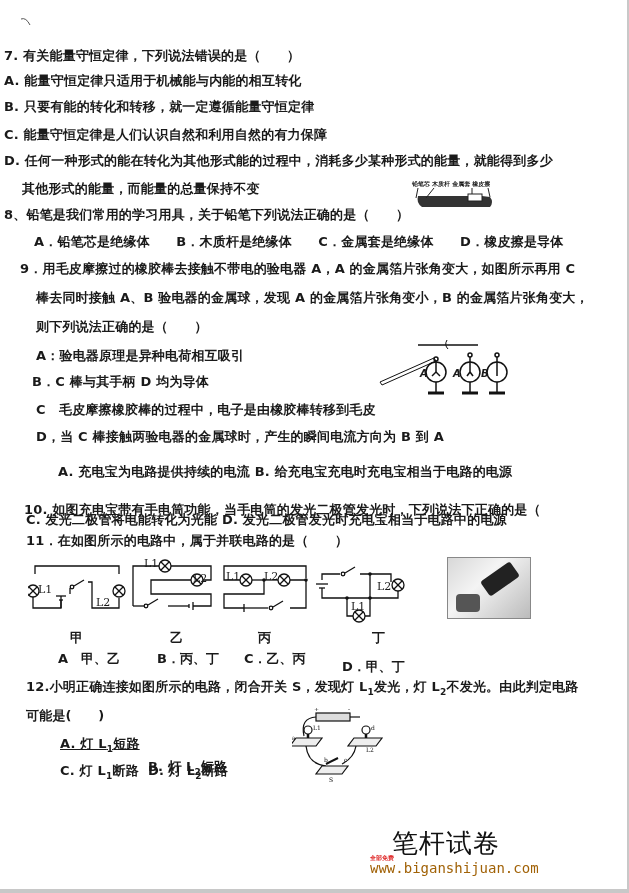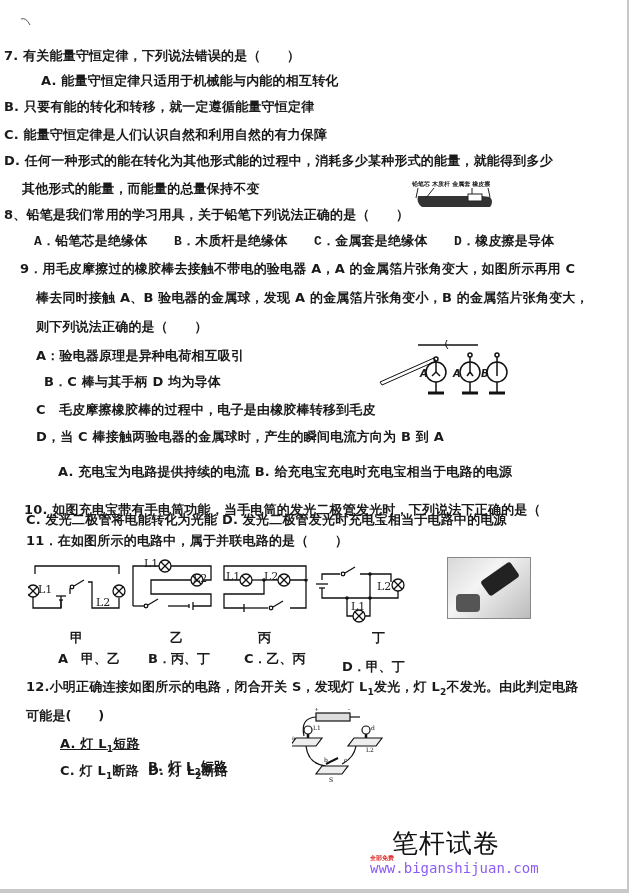--- a/index.html
+++ b/index.html
@@ -8,35 +8,35 @@
     font-family:"DejaVu Sans", sans-serif; color:#1a1a1a;
   }
   .right-border { position:absolute; left:627px; top:0; width:2px; height:893px; background:#c8c8c8; }
   .bottom-border { position:absolute; left:0; top:889px; width:629px; height:4px; background:#c8c8c8; }
   .line { position:absolute; font-size:13px; line-height:16px; white-space:nowrap; font-weight:bold; letter-spacing:0.2px; }
   .corner-mark { position:absolute; left:20px; top:16px; width:14px; height:12px; }
   .fig { position:absolute; }
   .cap { position:absolute; font-size:13px; font-weight:bold; }
   .logo-cn { position:absolute; left:392px; top:826px; font-size:26px; font-family:"DejaVu Sans", sans-serif; color:#111; letter-spacing:1px; }
   .logo-free { position:absolute; left:370px; top:854px; font-size:6px; color:#e03030; font-weight:bold; }
-  .logo-url { position:absolute; left:370px; top:860px; font-size:14px; font-family:"DejaVu Sans Mono", monospace; color:#8b5cf6; }
+  .logo-url { position:absolute; left:370px; top:860px; font-size:14px; font-family:"DejaVu Sans Mono", monospace; color:#a16207; }
   sub { font-size:9px; }
 </style>
 </head>
 <body>
 
 <div class="right-border"></div>
 <div class="bottom-border"></div>
 
 <svg class="corner-mark" viewBox="0 0 14 12">
     <path d="M1 3 Q6 1 10 9" stroke="#555" fill="none" stroke-width="1"></path>
   </svg>
 
 <div class="line" style="left:4px;top:48px;">7. 有关能量守恒定律，下列说法错误的是（　　）</div>
-<div class="line" style="left:4px;top:73px;margin-left:37px;">A. 能量守恒定律只适用于机械能与内能的相互转化</div>
+<div class="line" style="left:4px;top:73px;">A. 能量守恒定律只适用于机械能与内能的相互转化</div>
 <div class="line" style="left:4px;top:99px;">B. 只要有能的转化和转移，就一定遵循能量守恒定律</div>
 <div class="line" style="left:4px;top:127px;">C. 能量守恒定律是人们认识自然和利用自然的有力保障</div>
 <div class="line" style="left:4px;top:153px;">D. 任何一种形式的能在转化为其他形式能的过程中，消耗多少某种形式的能量，就能得到多少</div>
 <div class="line" style="left:22px;top:181px;">其他形式的能量，而能量的总量保持不变</div>
 
 <div class="fig" style="left:412px;top:180px;width:90px;height:32px;">
   <div style="position:absolute;left:0;top:0;font-size:6px;font-weight:bold;white-space:nowrap;">
     <span>铅笔芯</span>
     <span>木质杆</span>
     <span>金属套</span>
@@ -46,27 +46,27 @@
     <path d="M6 8 L70 8 L78 9 Q82 14 78 19 L10 19 Q4 15 6 8 Z" fill="#333"></path>
     <rect x="56" y="6" width="14" height="7" fill="#fff" stroke="#222" stroke-width="1"></rect>
     <line x1="6" y1="0" x2="4" y2="10" stroke="#222"></line>
     <line x1="22" y1="0" x2="14" y2="10" stroke="#222"></line>
     <line x1="60" y1="0" x2="60" y2="6" stroke="#222"></line>
     <line x1="76" y1="0" x2="78" y2="9" stroke="#222"></line>
   </svg>
 </div>
 
 <div class="line" style="left:4px;top:207px;">8、铅笔是我们常用的学习用具，关于铅笔下列说法正确的是（　　）</div>
-<div class="line" style="left:34px;top:234px;font-family:Liberation Mono, monospace;">A．铅笔芯是绝缘体　　B．木质杆是绝缘体　　C．金属套是绝缘体　　D．橡皮擦是导体</div>
+<div class="line" style="left:34px;top:234px;">A．铅笔芯是绝缘体　　B．木质杆是绝缘体　　C．金属套是绝缘体　　D．橡皮擦是导体</div>
 
 <div class="line" style="left:20px;top:261px;">9．用毛皮摩擦过的橡胶棒去接触不带电的验电器 A，A 的金属箔片张角变大，如图所示再用 C</div>
 <div class="line" style="left:36px;top:290px;">棒去同时接触 A、B 验电器的金属球，发现 A 的金属箔片张角变小，B 的金属箔片张角变大，</div>
 <div class="line" style="left:36px;top:319px;">则下列说法正确的是（　　）</div>
 <div class="line" style="left:36px;top:348px;">A：验电器原理是异种电荷相互吸引</div>
-<div class="line" style="left:44px;top:374px;text-align:center;">B．C 棒与其手柄 D 均为导体</div>
+<div class="line" style="left:32px;top:374px;text-align:center;">B．C 棒与其手柄 D 均为导体</div>
 <div class="line" style="left:36px;top:402px;">C　毛皮摩擦橡胶棒的过程中，电子是由橡胶棒转移到毛皮</div>
 <div class="line" style="left:36px;top:429px;">D，当 C 棒接触两验电器的金属球时，产生的瞬间电流方向为 B 到 A</div>
 
 <svg class="fig" style="left:378px;top:340px;" width="140" height="62" viewBox="0 0 140 62">
   <line x1="40" y1="5" x2="100" y2="5" stroke="#111" stroke-width="1.5"></line>
   <path d="M69 0 Q66 5 70 9" stroke="#111" fill="none"></path>
   <polygon points="2,42 56,18 58,21 4,45" fill="#fff" stroke="#111"></polygon>
   <g fill="none" stroke="#111" stroke-width="1.5">
     <circle cx="58" cy="19" r="2"></circle>
       <circle cx="58" cy="32" r="10"></circle>
@@ -187,21 +187,21 @@
 <div class="cap" style="left:170px;top:629px;">乙</div>
 <div class="cap" style="left:258px;top:629px;">丙</div>
 <div class="cap" style="left:372px;top:629px;">丁</div>
 
 <div class="fig" style="left:447px;top:557px;width:82px;height:60px;background:linear-gradient(135deg,#d8d8d8,#f4f4f4 40%,#bbb);border:1px solid #888;">
   <div style="position:absolute;left:8px;top:36px;width:24px;height:18px;background:#555;border-radius:4px;"></div>
   <div style="position:absolute;left:34px;top:12px;width:36px;height:18px;background:#222;transform:rotate(-35deg);border-radius:3px;"></div>
 </div>
 
 <div class="cap" style="left:58px;top:650px;text-align:right;">A　甲、乙</div>
-<div class="cap" style="left:148px;top:650px;">B．丙、丁</div>
+<div class="cap" style="left:157px;top:650px;">B．丙、丁</div>
 <div class="cap" style="left:244px;top:650px;">C．乙、丙</div>
 <div class="cap" style="left:342px;top:650px;margin-top:8px;">D．甲、丁</div>
 
 <div class="line" style="left:26px;top:679px;"><span>12.小明正确连接如图所示的电路，闭合开关 S，发现灯 L</span><sub>1</sub><span>发光，灯 L</span><sub>2</sub><span>不发光。由此判定电路</span></div>
 <div class="line" style="left:26px;top:708px;">可能是(　　)</div>
 <div class="line" style="left:60px;top:736px;text-decoration:underline;"><span>A. 灯 L</span><sub>1</sub><span>短路</span></div>
 <div class="line" style="left:148px;top:759px;"><span>B. 灯 L</span><sub>2</sub><span>短路</span></div>
 <div class="line" style="left:60px;top:763px;"><span>C. 灯 L</span><sub>1</sub><span>断路</span></div>
 <div class="line" style="left:148px;top:763px;"><span>D. 灯 L</span><sub>2</sub><span>断路</span></div>
 

